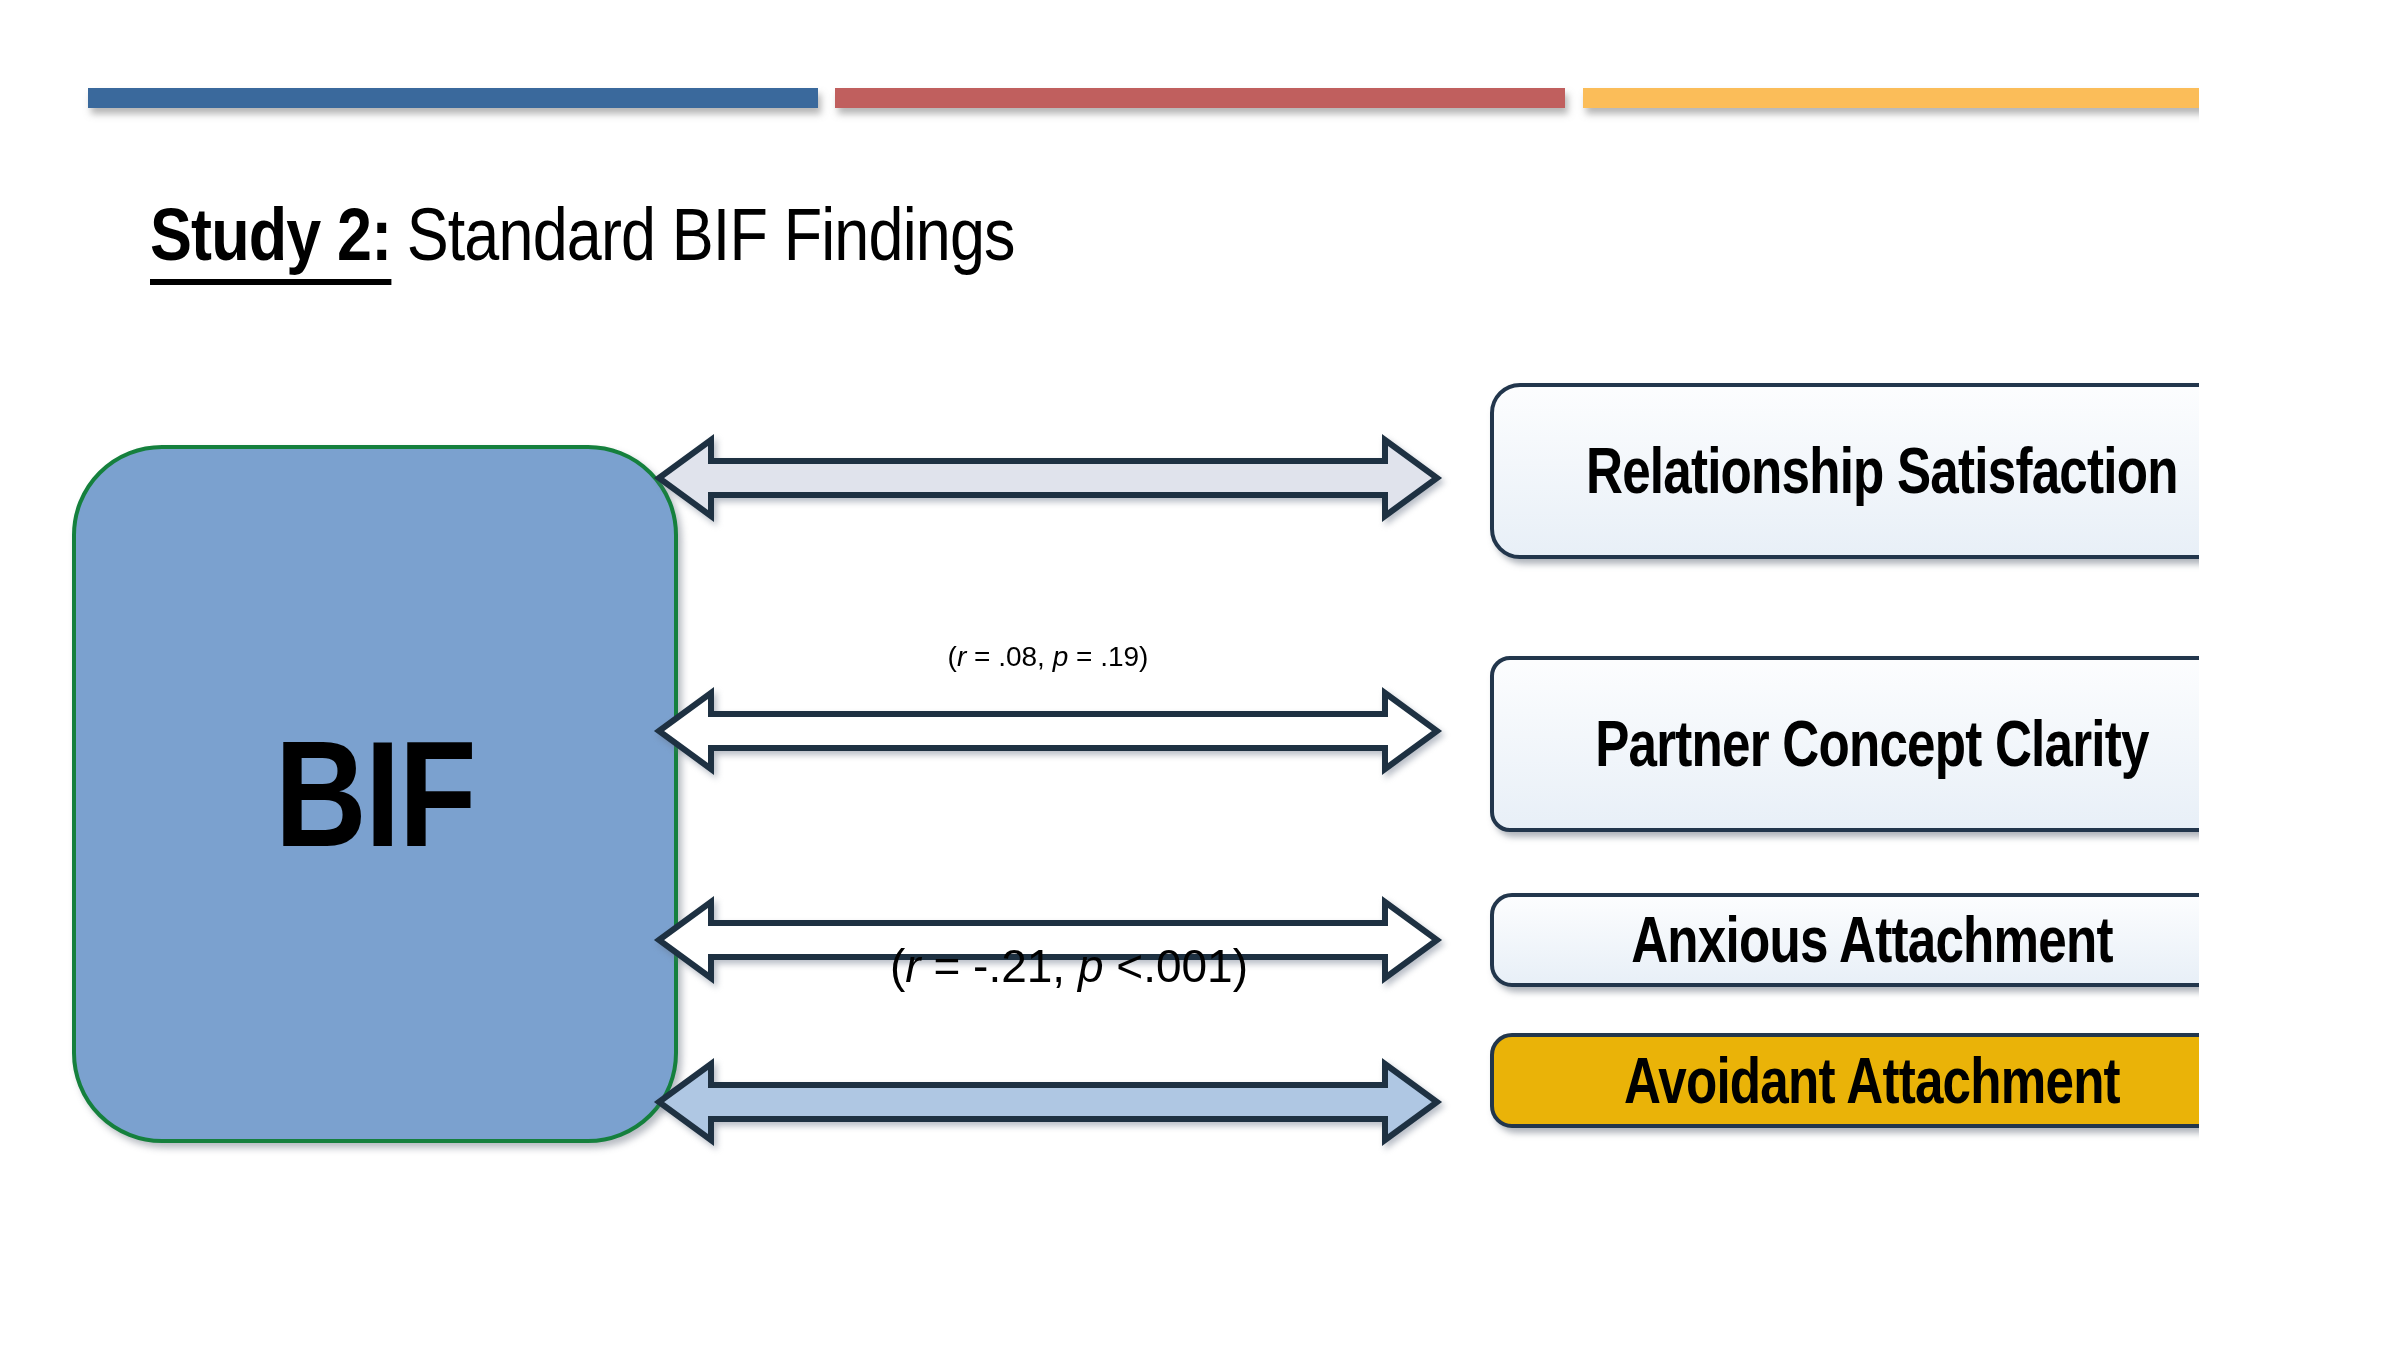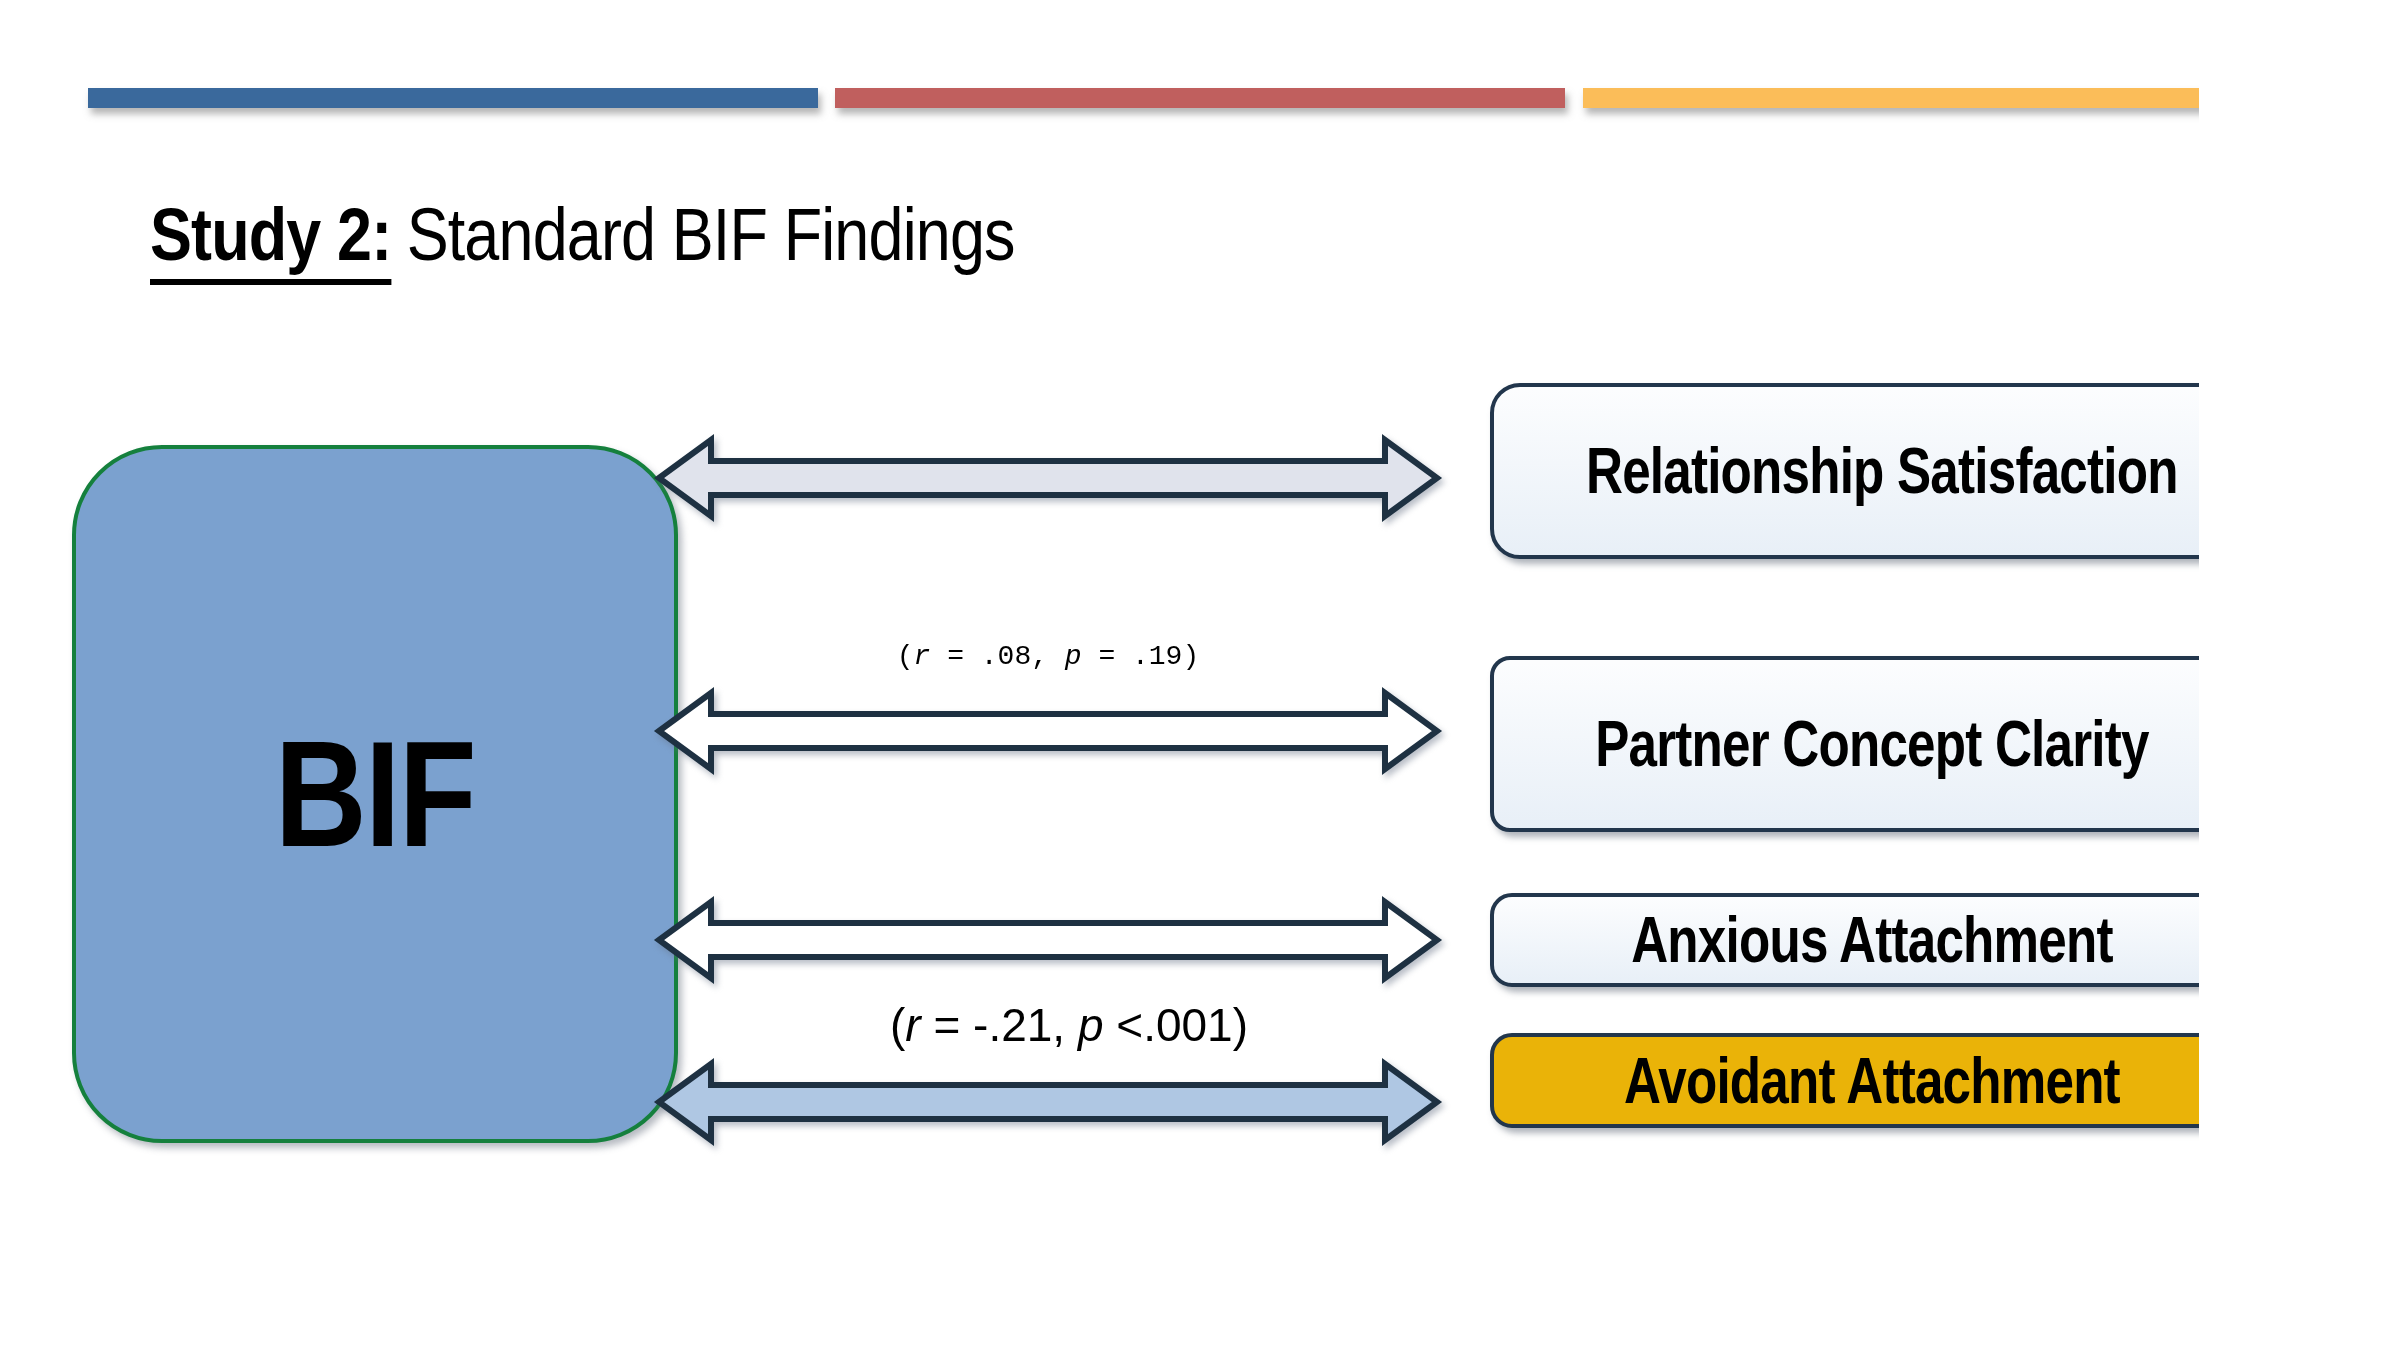--- a/index.html
+++ b/index.html
@@ -77,22 +77,22 @@
 
   
   .annotation {
     position: absolute;
     left: 652px;
     width: 792px;
     text-align: center;
     color: #000;
     white-space: nowrap;
   }
-  .annotation.small { top: 641px; font-size: 28px; font-family: Liberation Mono, monospace; }
-  .annotation.big   { top: 998px; font-size: 46px; padding-left: 42px; box-sizing: border-box; }
+  .annotation.small { top: 641px; font-size: 28px; }
+  .annotation.big   { top: 939px; font-size: 46px; padding-left: 42px; box-sizing: border-box; }
   .ital { font-style: italic; }
 
   
   .target-box {
     position: absolute;
     left: 1490px;
     width: 764px;
     border: 4px solid #22364c;
     box-sizing: border-box;
     box-shadow: 4px 5px 6px rgba(95,105,120,.5);

